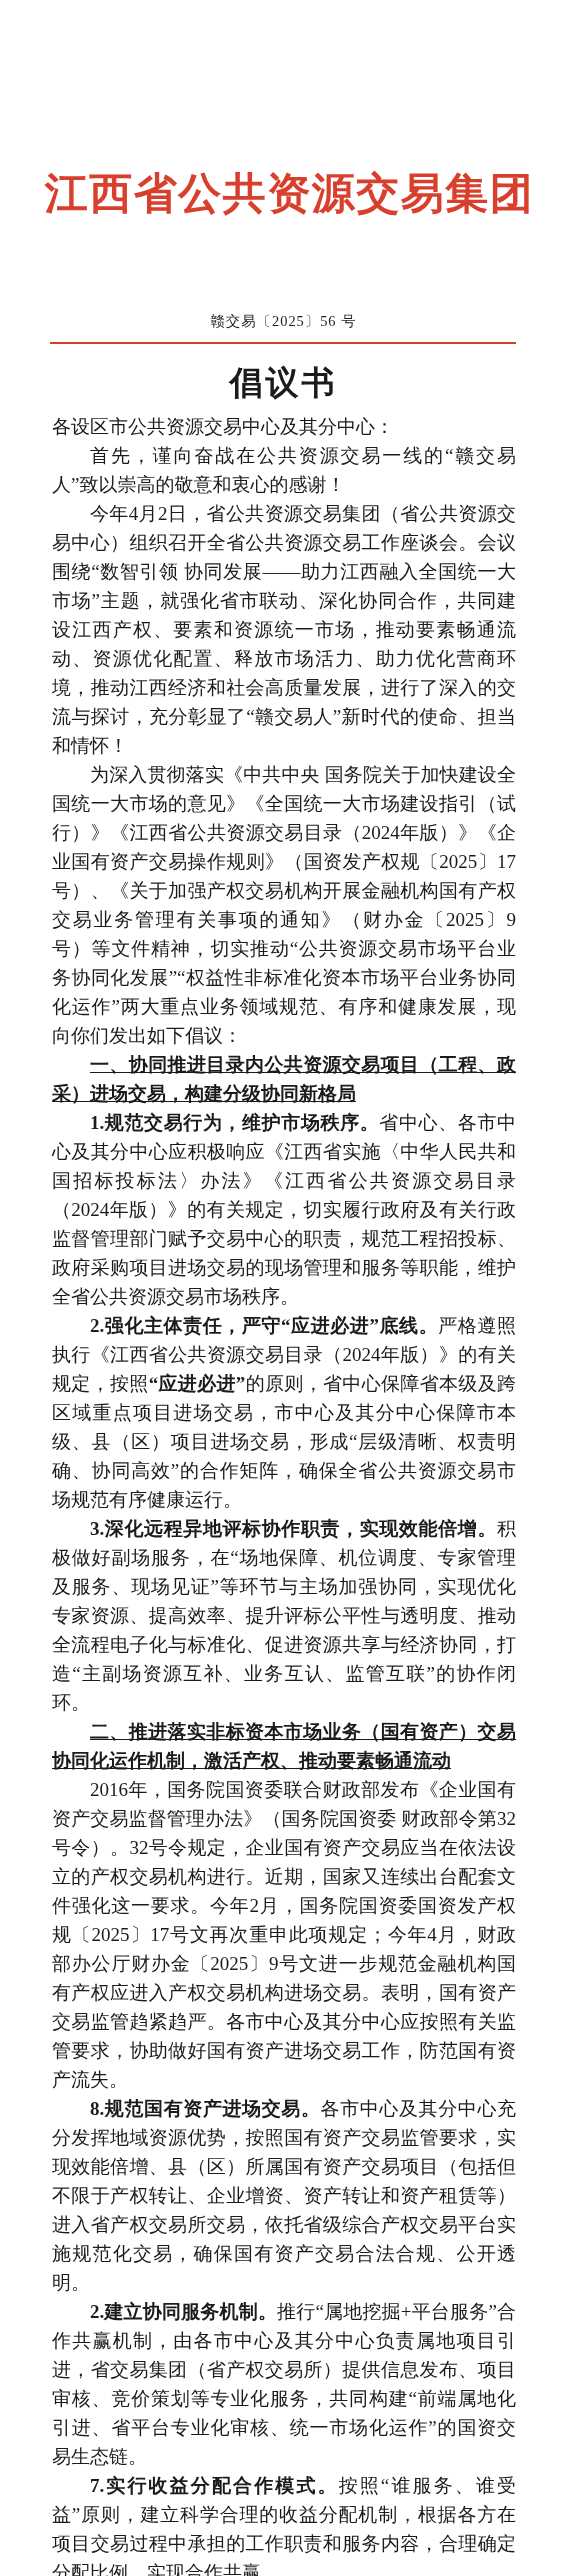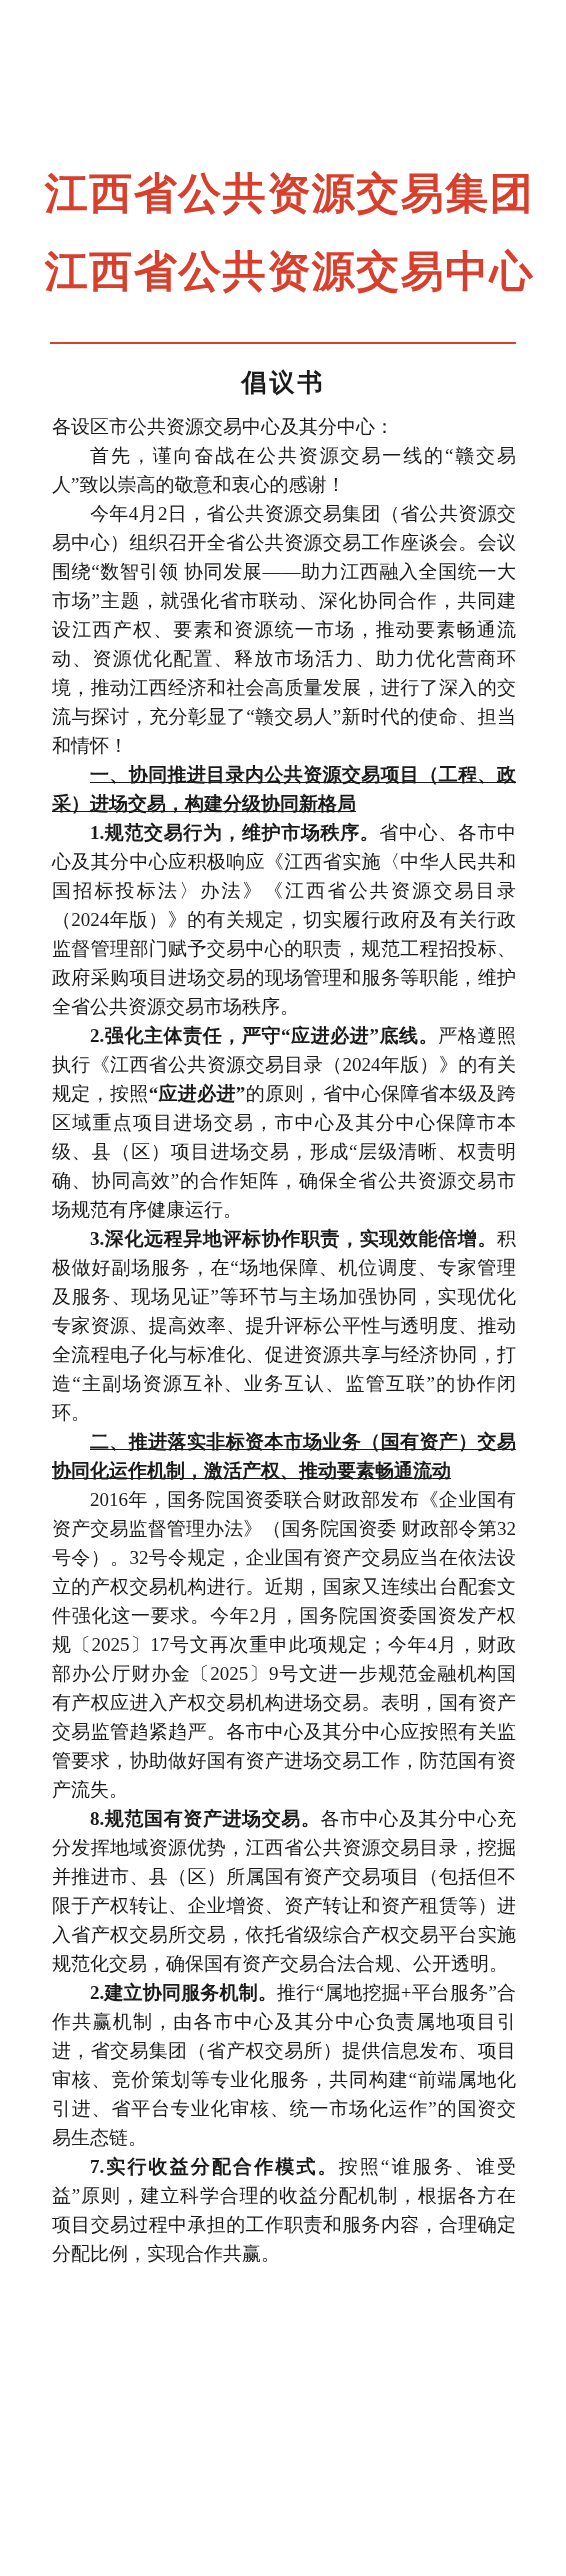--- a/index.html
+++ b/index.html
@@ -36,21 +36,21 @@
   .red-rule{
     position:absolute;
     top:342px;left:50px;
     width:466px;height:1.5px;
     background:#d8402d;
   }
   .doc-title{
     position:absolute;
     top:367px;left:0;right:0;
     text-align:center;
-    font-size:25px;
+    font-size:33px;
     font-weight:bold;
     letter-spacing:3.1px;
     line-height:32px;
   }
   .doc-body{
     position:absolute;
     top:412px;left:52px;
     width:464px;
     font-size:19px;
     line-height:29px;
@@ -62,49 +62,50 @@
   .para b{font-weight:bold;}
   .para.heading{font-weight:bold;text-decoration:underline;}
 </style>
 </head>
 <body>
 
 <div class="page">
 
   <div class="letterhead">
     <div class="org-line">江西省公共资源交易集团</div>
-    <div class="org-line">江西省公共资源交易中心</div>
   </div>
 
+  <div class="doc-number">赣交易〔2025〕56 号</div>
 
   <div class="red-rule"></div>
 
   <div class="doc-title">倡议书</div>
 
   <div class="doc-body">
     <p class="salutation">各设区市公共资源交易中心及其分中心：</p>
 
     <p class="para"><span>首先，谨向奋战在公共资源交易一线的“赣交易人”致以崇高的敬意和衷心的感谢！</span></p>
 
     <p class="para"><span>今年4月2日，省公共资源交易集团（省公共资源交易中心）组织召开全省公共资源交易工作座谈会。会议围绕“数智引领 协同发展——助力江西融入全国统一大市场”主题，就强化省市联动、深化协同合作，共同建设江西产权、要素和资源统一市场，推动要素畅通流动、资源优化配置、释放市场活力、助力优化营商环境，推动江西经济和社会高质量发展，进行了深入的交流与探讨，充分彰显了“赣交易人”新时代的使命、担当和情怀！</span></p>
 
+    <p class="para"><span>为深入贯彻落实《中共中央 国务院关于加快建设全国统一大市场的意见》《全国统一大市场建设指引（试行）》《江西省公共资源交易目录（2024年版）》《企业国有资产交易操作规则》（国资发产权规〔2025〕17号）、《关于加强产权交易机构开展金融机构国有产权交易业务管理有关事项的通知》（财办金〔2025〕9号）等文件精神，切实推动“公共资源交易市场平台业务协同化发展”“权益性非标准化资本市场平台业务协同化运作”两大重点业务领域规范、有序和健康发展，现向你们发出如下倡议：</span></p>
 
     <p class="para heading"><span>一、协同推进目录内公共资源交易项目（工程、政采）进场交易，构建分级协同新格局</span></p>
 
     <p class="para"><b>1.规范交易行为，维护市场秩序。</b><span>省中心、各市中心及其分中心应积极响应《江西省实施〈中华人民共和国招标投标法〉办法》《江西省公共资源交易目录（2024年版）》的有关规定，切实履行政府及有关行政监督管理部门赋予交易中心的职责，规范工程招投标、政府采购项目进场交易的现场管理和服务等职能，维护全省公共资源交易市场秩序。</span></p>
 
     <p class="para"><b>2.强化主体责任，严守“应进必进”底线。</b><span>严格遵照执行《江西省公共资源交易目录（2024年版）》的有关规定，按照</span><b>“应进必进”</b><span>的原则，省中心保障省本级及跨区域重点项目进场交易，市中心及其分中心保障市本级、县（区）项目进场交易，形成“层级清晰、权责明确、协同高效”的合作矩阵，确保全省公共资源交易市场规范有序健康运行。</span></p>
 
     <p class="para"><b>3.深化远程异地评标协作职责，实现效能倍增。</b><span>积极做好副场服务，在“场地保障、机位调度、专家管理及服务、现场见证”等环节与主场加强协同，实现优化专家资源、提高效率、提升评标公平性与透明度、推动全流程电子化与标准化、促进资源共享与经济协同，打造“主副场资源互补、业务互认、监管互联”的协作闭环。</span></p>
 
     <p class="para heading"><span>二、推进落实非标资本市场业务（国有资产）交易协同化运作机制，激活产权、推动要素畅通流动</span></p>
 
     <p class="para"><span>2016年，国务院国资委联合财政部发布《企业国有资产交易监督管理办法》（国务院国资委 财政部令第32号令）。32号令规定，企业国有资产交易应当在依法设立的产权交易机构进行。近期，国家又连续出台配套文件强化这一要求。今年2月，国务院国资委国资发产权规〔2025〕17号文再次重申此项规定；今年4月，财政部办公厅财办金〔2025〕9号文进一步规范金融机构国有产权应进入产权交易机构进场交易。表明，国有资产交易监管趋紧趋严。各市中心及其分中心应按照有关监管要求，协助做好国有资产进场交易工作，防范国有资产流失。</span></p>
 
-    <p class="para"><b>8.规范国有资产进场交易。</b><span>各市中心及其分中心充分发挥地域资源优势，江西省公共资源交易目录，挖掘并推进市、县（区）所属国有资产交易项目（包括但不限于产权转让、企业增资、资产转让和资产租赁等）进入省产权交易所交易，依托省级综合产权交易平台实施规范化交易，确保国有资产交易合法合规、公开透明。</span></p>
+    <p class="para"><b>8.规范国有资产进场交易。</b><span>各市中心及其分中心充分发挥地域资源优势，按照国有资产交易监管要求，实现效能倍增、县（区）所属国有资产交易项目（包括但不限于产权转让、企业增资、资产转让和资产租赁等）进入省产权交易所交易，依托省级综合产权交易平台实施规范化交易，确保国有资产交易合法合规、公开透明。</span></p>
 
     <p class="para"><b>2.建立协同服务机制。</b><span>推行“属地挖掘+平台服务”合作共赢机制，由各市中心及其分中心负责属地项目引进，省交易集团（省产权交易所）提供信息发布、项目审核、竞价策划等专业化服务，共同构建“前端属地化引进、省平台专业化审核、统一市场化运作”的国资交易生态链。</span></p>
 
     <p class="para"><b>7.实行收益分配合作模式。</b><span>按照“谁服务、谁受益”原则，建立科学合理的收益分配机制，根据各方在项目交易过程中承担的工作职责和服务内容，合理确定分配比例，实现合作共赢。</span></p>
 
   </div>
 
 </div>
 
 

